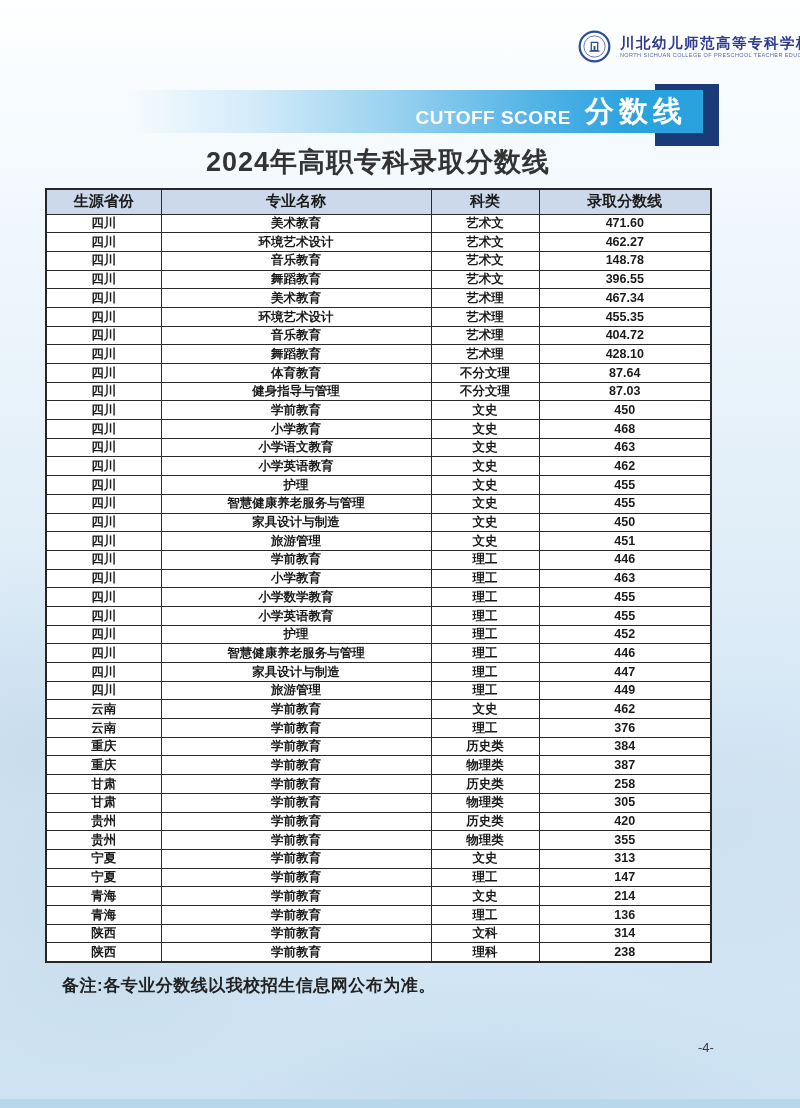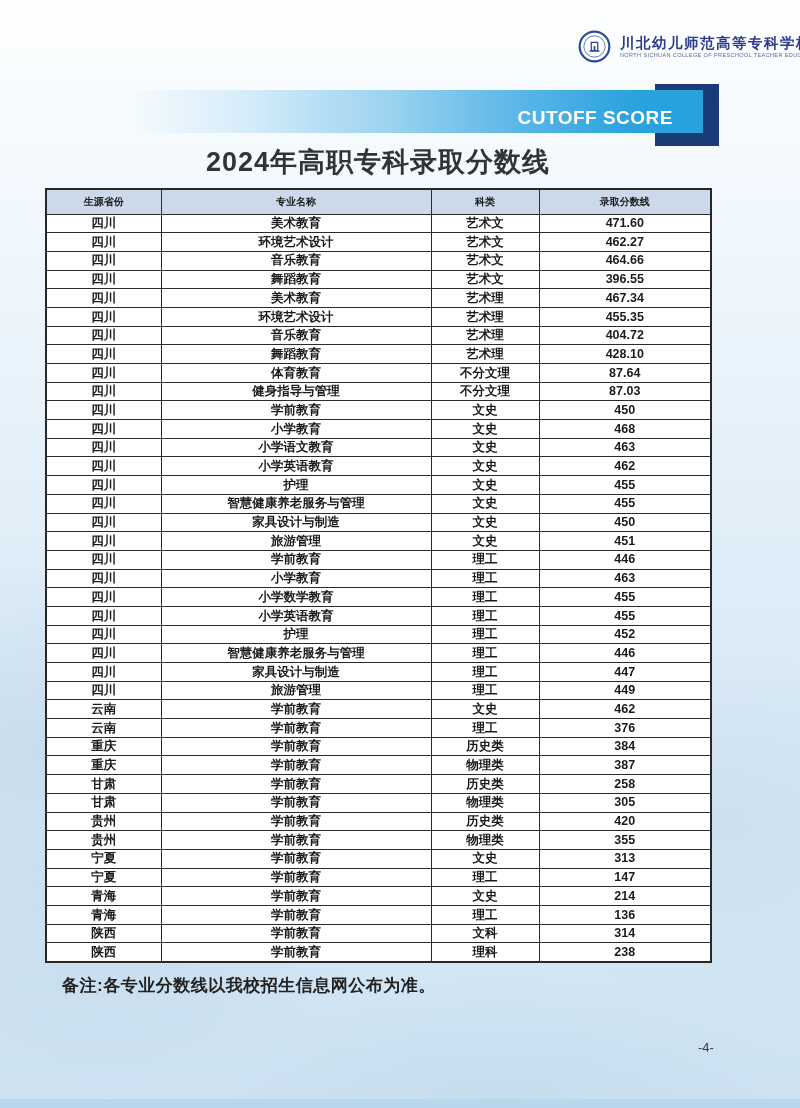--- a/index.html
+++ b/index.html
@@ -82,21 +82,21 @@
     background: #ffffff;
     border: 2px solid #272727;
   }
   .score-table th, .score-table td {
     border: 1px solid #2b2b2b;
     text-align: center; vertical-align: middle;
     color: #1b1b1b; overflow: hidden; white-space: nowrap;
   }
   .score-table th {
     height: 25px; background: #cbd9ea;
-    font-size: 10px; font-weight: 700;
+    font-size: 15px; font-weight: 700;
   }
   .score-table td {
     height: 18.7px; font-size: 12.5px; font-weight: 700;
     line-height: 1;
   }
   .col-province { width: 115px; }
   .col-major    { width: 270px; }
   .col-category { width: 108px; }
   .col-score    { width: 172px; }
 
@@ -129,20 +129,21 @@
     </svg>
     <div class="school-text">
       <div class="school-name">川北幼儿师范高等专科学校</div>
       <div class="school-name-en">NORTH SICHUAN COLLEGE OF PRESCHOOL TEACHER EDUCATION</div>
     </div>
   </div>
 
   <div class="banner-navy"></div>
   <div class="banner">
     <span class="banner-en">CUTOFF SCORE</span>
+    <span class="banner-zh">分数线</span>
   </div>
 
   <div class="doc-title">2024年高职专科录取分数线</div>
 
   <table class="score-table">
     <colgroup>
       <col class="col-province">
         <col class="col-major">
         <col class="col-category">
         <col class="col-score">
@@ -165,21 +166,21 @@
         <tr>
           <td>四川</td>
           <td>环境艺术设计</td>
           <td>艺术文</td>
           <td>462.27</td>
         </tr>
         <tr>
           <td>四川</td>
           <td>音乐教育</td>
           <td>艺术文</td>
-          <td>464.66</td>
+          <td>148.78</td>
         </tr>
         <tr>
           <td>四川</td>
           <td>舞蹈教育</td>
           <td>艺术文</td>
           <td>396.55</td>
         </tr>
         <tr>
           <td>四川</td>
           <td>美术教育</td>

